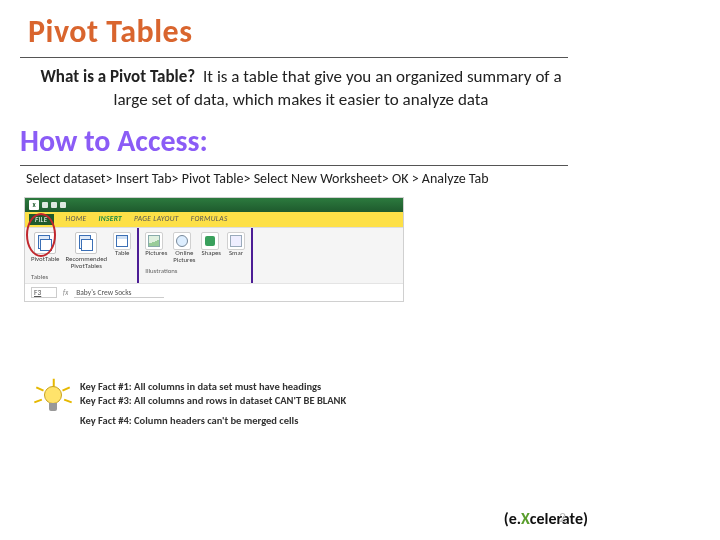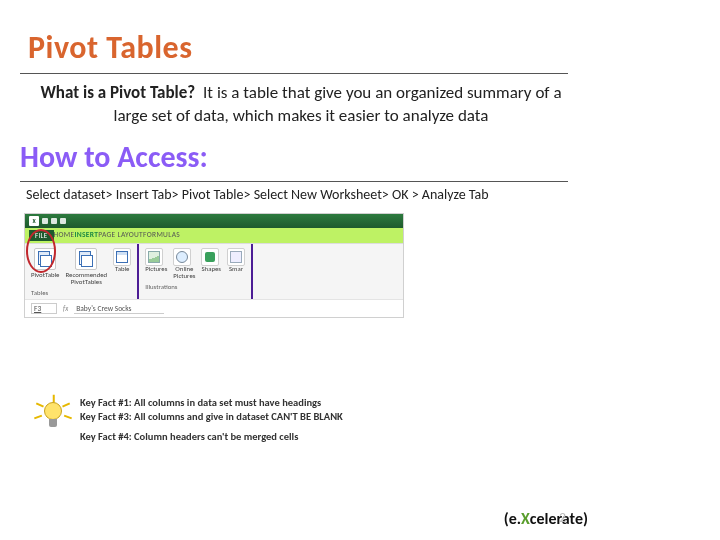--- a/index.html
+++ b/index.html
@@ -1,35 +1,35 @@
 <!DOCTYPE html>
 <html><head>
 <meta charset="utf-8">
 <style>
   * { box-sizing: border-box; margin: 0; padding: 0; }
   html, body { width: 720px; height: 540px; font-family: Calibri, "Segoe UI", Arial, sans-serif; background: #fff; color: #222; overflow: hidden; }
-  .slide { width: 588px; height: 540px; padding: 28px 20px 10px 20px; position: relative; }
+  .slide { width: 588px; height: 540px; padding: 12px 20px 10px 20px; position: relative; }
 
   .title { font-size: 32px; font-weight: 700; color: #d9652e; margin: 0 0 6px 8px; letter-spacing: .5px; }
   .rule { border: 0; border-top: 1.5px solid #555; margin-bottom: 8px; }
 
   .intro { font-size: 17px; line-height: 1.35; margin: 4px 6px 10px 20px; text-align: center; }
   .intro .lead { font-weight: 700; padding-right: 4px; }
 
   .h2 { font-size: 30px; font-weight: 700; color: #8b5cf6; margin: 6px 0 0 0; }
   .rule2 { border: 0; border-top: 1.5px solid #555; margin: 6px 0 4px 0; }
 
   .path { font-size: 14px; margin: 4px 6px 10px 6px; }
 
   
   .ribbon { width: 380px; margin: 6px 0 0 4px; border: 1px solid #d0d0d0; font-size: 8px; color: #444; position: relative; }
   .qat { height: 14px; background: linear-gradient(#2c7a3e,#1e5a2d); color: #fff; display: flex; align-items: center; padding-left: 4px; gap: 3px; }
   .qat .x { width: 10px; height: 10px; background:#fff; color:#1e5a2d; font-weight:700; font-size:7px; display:flex; align-items:center; justify-content:center; border-radius:1px;}
   .qat .q { width: 6px; height: 6px; background: rgba(255,255,255,.85); border-radius:1px; }
-  .tabs { display: flex; padding: 2px 6px; background: #bef264; border-bottom: 1px solid #ddd; font-size: 7.5px; letter-spacing:.3px;}
+  .tabs { display: flex; gap: 12px; padding: 2px 6px; background: #fde047; border-bottom: 1px solid #ddd; font-size: 7.5px; letter-spacing:.3px;font-style:italic;}
   .tabs span { color: #555; }
   .tabs .file { background:#1e5a2d; color:#fff; padding: 1px 6px; margin-left:-2px; font-size:7px;}
   .tabs .active { color: #1e8a44; font-weight: 700; }
   .groups { display: flex; background: #f5f5f5; }
   .grp { border-right: 2px solid #4c1d95; padding: 4px 6px 2px 6px; text-align: center; }
   .bigbtn { width: 22px; height: 22px; background:#fff; border:1px solid #c8c8c8; border-radius:2px; margin: 0 auto 2px auto; position: relative; }
   .pv1 { width:12px; height:14px; border:1.5px solid #3b6fb5; position:absolute; top:2px; left:3px; background:linear-gradient(#dbe7f7,#fff); }
   .pv1::after{ content:""; position:absolute; right:-3px; bottom:-3px; width:10px; height:10px; border:1.5px solid #3b6fb5; background:#fff;}
   .lbl { font-size: 6.8px; line-height: 1.05; color:#444; }
   .row { display:flex; gap:6px; justify-content:center; }
@@ -154,21 +154,21 @@
       <span class="ray r1"></span>
         <span class="ray r2"></span>
         <span class="ray r3"></span>
         <span class="ray r4"></span>
         <span class="ray r5"></span>
       <span class="glass"></span>
         <span class="base"></span>
     </div>
     <div class="kf">
       <div>Key Fact #1: All columns in data set must have headings</div>
-      <div>Key Fact #3: All columns and give in dataset CAN'T BE BLANK</div>
+      <div>Key Fact #3: All columns and rows in dataset CAN'T BE BLANK</div>
       <div class="gap"></div>
       <div>Key Fact #4: Column headers can't be merged cells</div>
     </div>
   </div>
 
   <div class="brand">
     <span>(e.</span><span class="x">X</span><span>celerate)</span>
   </div>
   <div class="pagenum">2</div>
 

